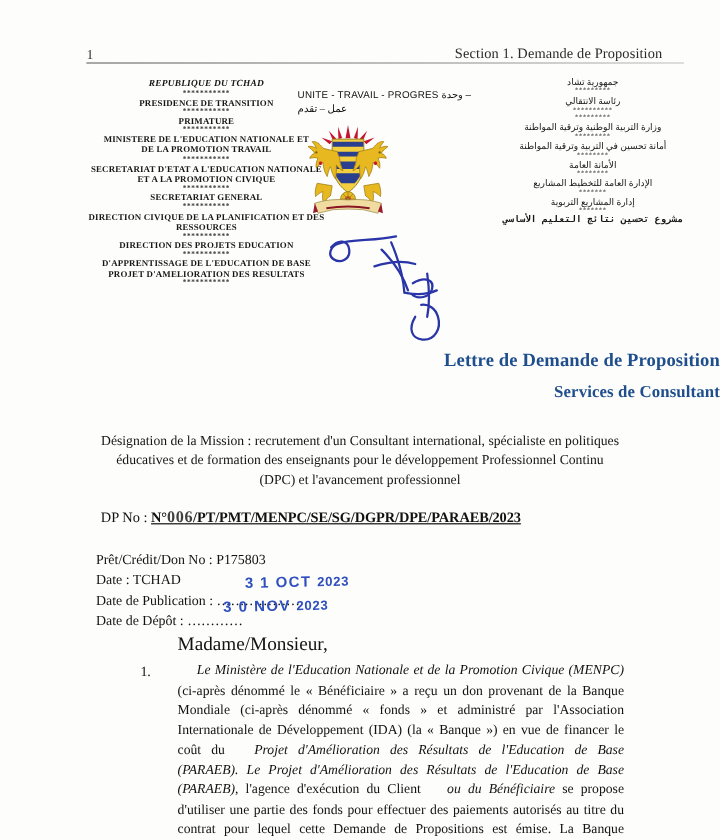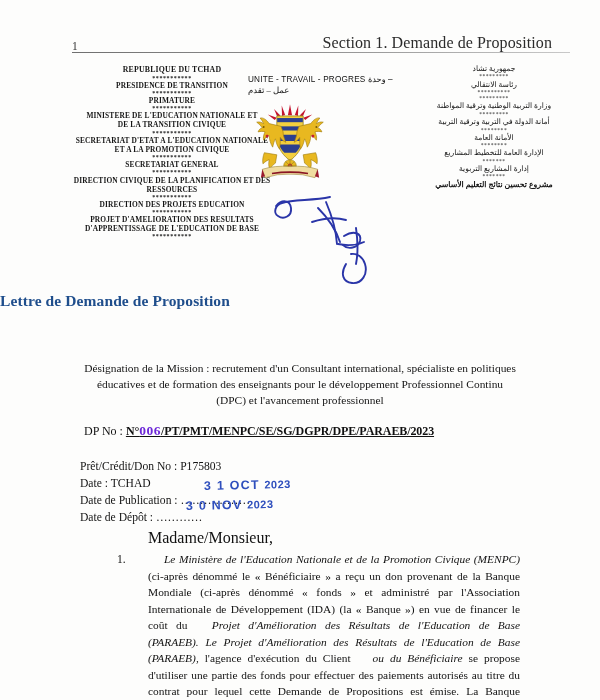--- a/index.html
+++ b/index.html
@@ -34,21 +34,21 @@
     left: 0;
     bottom: 1px;
     font-size: 11.5px;
     font-family: "Liberation Serif", serif;
     color: #333;
   }
   .header-title {
     position: absolute;
     right: 0;
     bottom: 1px;
-    font-size: 16px;
+    font-size: 12px;
     letter-spacing: .1px;
     color: #2b2b2b;
     white-space: nowrap;
   }
   .header-rule {
     position: absolute;
     top: 52px;
     left: 72px;
     right: 30px;
     height: 1px;
@@ -70,20 +70,21 @@
     width: 240px;
     text-align: center;
     font-family: "Liberation Serif", serif;
     font-weight: bold;
     font-size: 7.4px;
     line-height: 1.22;
     color: #161616;
     letter-spacing: .15px;
   }
   .lh-left .l-it {
+    font-style: italic;
     font-size: 7.8px;
     letter-spacing: .2px;
   }
   .lh-left .stars {
     font-weight: bold;
     font-size: 6px;
     letter-spacing: .6px;
     color: #222;
     line-height: 1.05;
     display: block;
@@ -129,33 +130,33 @@
     color: #161616;
   }
   .lh-right .stars {
     display: block;
     font-size: 5.6px;
     letter-spacing: .5px;
     line-height: 1.1;
     direction: ltr;
   }
   .lh-right .nm { display: block; }
-  .lh-right .bold-last { font-weight: bold; font-size: 7.8px; }
+  .lh-right .bold-last { font-weight: bold; font-size: 7.8px; font-family: Liberation Mono, monospace; }
 
   
   .ink {
     position: absolute;
     pointer-events: none;
   }
 
   
   .title-main, .title-sub {
     position: absolute;
     width: 100%;
-    text-align: left;
+    text-align: right;
     color: #1f4e8c;
     font-weight: bold;
     font-family: "Liberation Serif", serif;
   }
   .title-main { top: 292px; font-size: 15.5px; letter-spacing: .1px; }
   .title-sub  { top: 320px; font-size: 14px; letter-spacing: .1px; }
 
   .mission {
     position: absolute;
     top: 360px;
@@ -254,34 +255,34 @@
   <div class="letterhead">
 
     <div class="lh-left" id="lh-left">
         <span class="nm l-it">REPUBLIQUE DU TCHAD</span>
         <span class="stars">***********</span>
         <span class="nm">PRESIDENCE DE TRANSITION</span>
         <span class="stars">***********</span>
         <span class="nm">PRIMATURE</span>
         <span class="stars">***********</span>
         <span class="nm">MINISTERE DE L'EDUCATION NATIONALE ET</span>
-        <span class="nm">DE LA TRANSITION CIVIQUE</span>
+        <span class="nm">DE LA PROMOTION TRAVAIL</span>
         <span class="stars">***********</span>
         <span class="nm">SECRETARIAT D'ETAT A L'EDUCATION NATIONALE</span>
         <span class="nm">ET A LA PROMOTION CIVIQUE</span>
         <span class="stars">***********</span>
         <span class="nm">SECRETARIAT GENERAL</span>
         <span class="stars">***********</span>
         <span class="nm">DIRECTION CIVIQUE DE LA PLANIFICATION ET DES</span>
         <span class="nm">RESSOURCES</span>
         <span class="stars">***********</span>
         <span class="nm">DIRECTION DES PROJETS EDUCATION</span>
         <span class="stars">***********</span>
+        <span class="nm">D'APPRENTISSAGE DE L'EDUCATION DE BASE</span>
         <span class="nm">PROJET D'AMELIORATION DES RESULTATS</span>
-        <span class="nm">D'APPRENTISSAGE DE L'EDUCATION DE BASE</span>
         <span class="stars">***********</span>
       </div>
 
     <div class="lh-center">
       <div class="motto-fr">
         <span>UNITE - TRAVAIL - PROGRES</span>
         <span>وحدة –</span>
       </div>
       <div class="motto-ar">عمل – تقدم</div>
 
@@ -341,21 +342,21 @@
     </div>
 
     <div class="lh-right" id="lh-right">
         <span class="nm">جمهورية تشاد</span>
         <span class="stars">*********</span>
         <span class="nm">رئاسة الانتقالي</span>
         <span class="stars">**********</span>
         <span class="stars">*********</span>
         <span class="nm">وزارة التربية الوطنية وترقية المواطنة</span>
         <span class="stars">*********</span>
-        <span class="nm">أمانة الدولة في التربية وترقية التربية</span>
+        <span class="nm">أمانة تحسين في التربية وترقية المواطنة</span>
         <span class="stars">********</span>
         <span class="nm">الأمانة العامة</span>
         <span class="stars">********</span>
         <span class="nm">الإدارة العامة للتخطيط المشاريع</span>
         <span class="stars">*******</span>
         <span class="nm">إدارة المشاريع التربوية</span>
         <span class="stars">*******</span>
         <span class="nm bold-last">مشروع تحسين نتائج التعليم الأساسي</span>
       </div>
 
@@ -367,25 +368,26 @@
         <path d="M44 40 c12 -4 24 -5 34 -2"></path>
         <path d="M76 54 c10 -6 18 -3 16 5 c-2 7 -12 9 -17 4"></path>
         <path d="M70 62 c10 2 19 1 26 -2"></path>
         <path d="M88 46 c2 14 2 26 0 36"></path>
         <path d="M78 82 c-6 10 -3 18 6 19 c10 1 16 -9 13 -19 c-2 -7 -8 -11 -14 -10"></path>
       </g>
     </svg>
   </div>
 
   <div class="title-main" style="color: rgb(31, 78, 140);">Lettre de Demande de Proposition</div>
+  <div class="title-sub" style="color: rgb(31, 78, 140);">Services de Consultant</div>
 
   <div class="mission">Désignation de la Mission : recrutement d'un Consultant international, spécialiste en politiques éducatives et de formation des enseignants pour le développement Professionnel Continu (DPC) et l'avancement professionnel</div>
 
   <div class="dp-line">
-    <span class="dp-label">DP No : </span><span class="dp-ref"><span>N°</span><span class="dp-hand" style="color: #6d28d9;">006</span><span>/PT/PMT/MENPC/SE/SG/DGPR/DPE/PARAEB/2023</span></span>
+    <span class="dp-label">DP No : </span><span class="dp-ref"><span>N°</span><span class="dp-hand" style="color: #404040;">006</span><span>/PT/PMT/MENPC/SE/SG/DGPR/DPE/PARAEB/2023</span></span>
   </div>
 
   <div class="ref-block">
     <div>Prêt/Crédit/Don No : P175803</div>
     <div>Date : TCHAD</div>
     <div>Date de Publication : ………………</div>
     <div>Date de Dépôt : …………</div>
   </div>
 
   <div class="stamp stamp-pub" style="color: rgb(47, 79, 189);">

